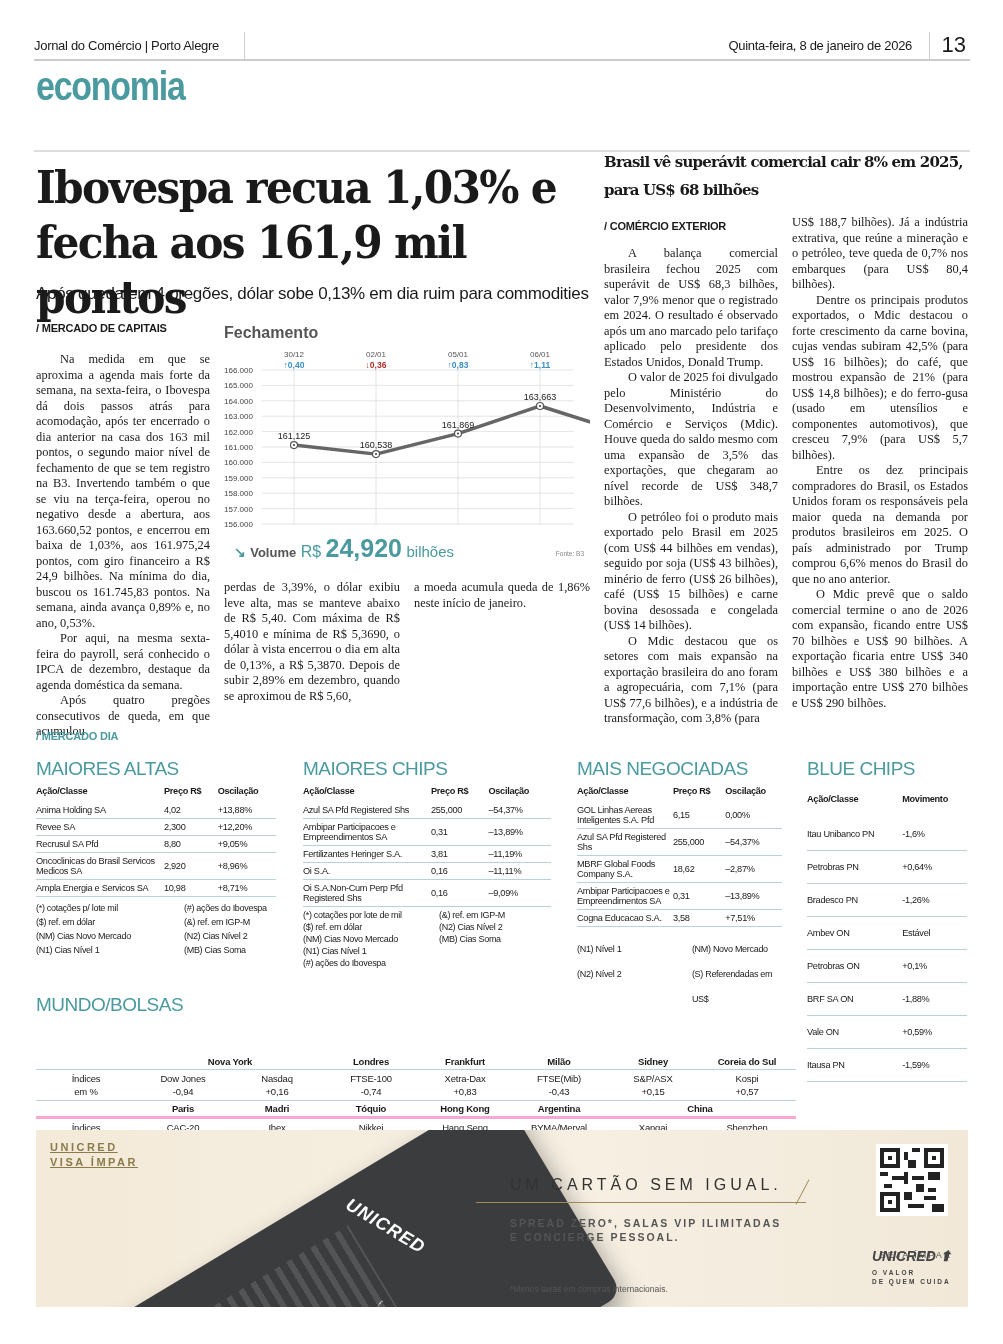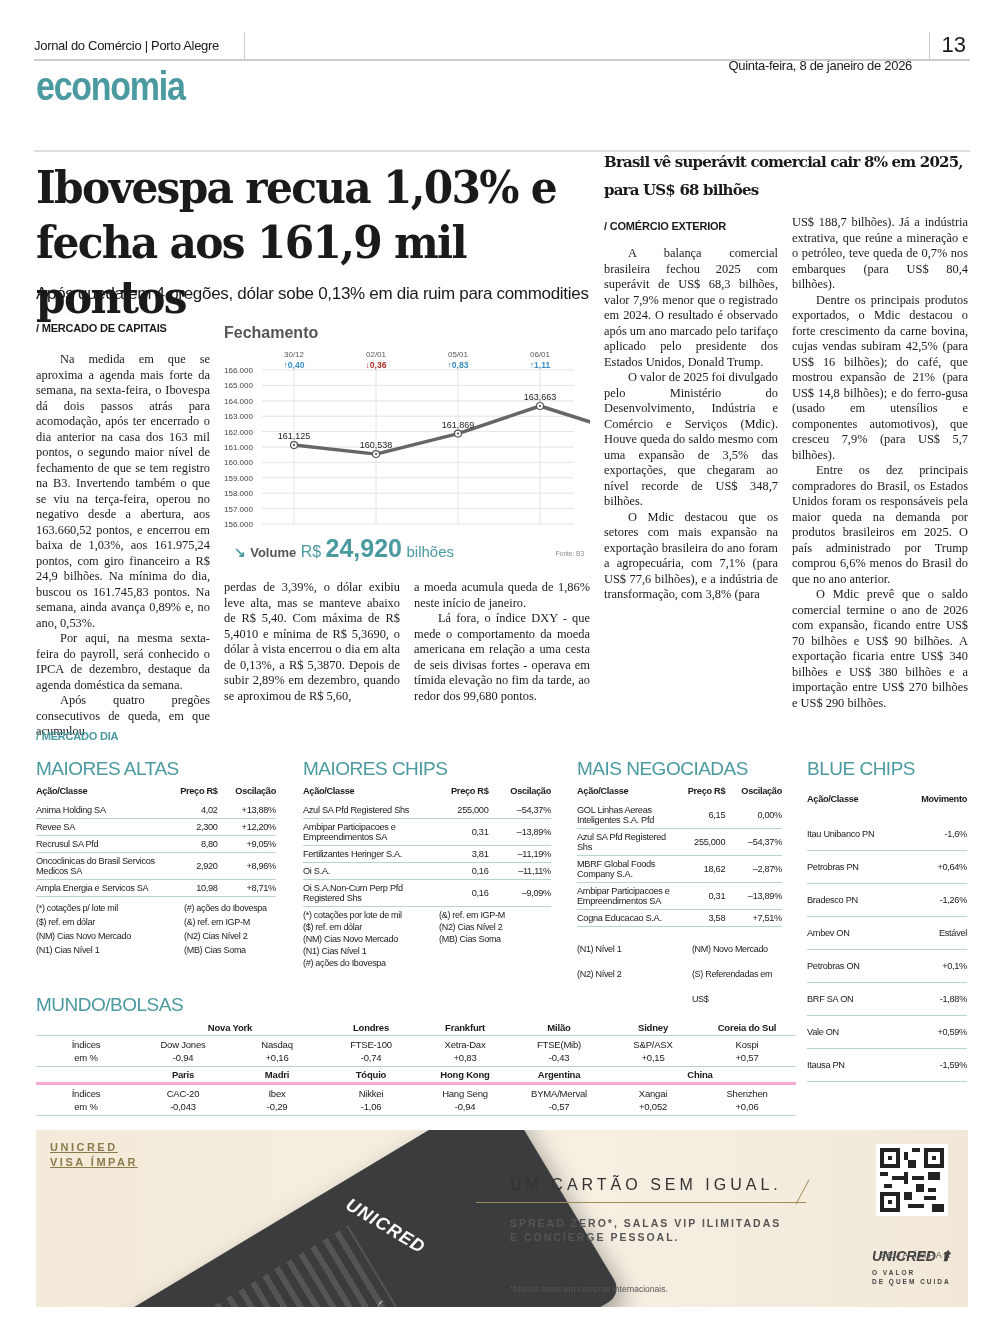--- a/index.html
+++ b/index.html
@@ -5,21 +5,21 @@
   * { box-sizing: border-box; margin: 0; padding: 0; }
   body { width: 1003px; height: 1344px; background: #fff; font-family: "Liberation Serif", serif; color: #1a1a1a; position: relative; overflow: hidden; }
   .abs { position: absolute; }
   .sans { font-family: "Liberation Sans", sans-serif; }
   .teal { color: #4a9aa0; }
 
   
   .hdr { left: 34px; top: 36px; width: 936px; height: 25px; border-bottom: 2px solid #ccc; }
   .hdr-left { left: 0; top: 2px; font-size: 13px; font-family: "Liberation Sans", sans-serif; letter-spacing: -0.3px; font-stretch: condensed; }
   .hdr-sep1 { left: 210px; top: -4px; width: 1px; height: 28px; background: #ccc; }
-  .hdr-date { right: 58px; top: 2px; font-size: 13px; font-family: "Liberation Sans", sans-serif; letter-spacing: -0.3px; margin-top: 20px; }
+  .hdr-date { right: 58px; top: 2px; font-size: 13px; font-family: "Liberation Sans", sans-serif; letter-spacing: -0.3px; }
   .hdr-sep2 { right: 40px; top: -4px; width: 1px; height: 28px; background: #ccc; }
   .hdr-page { right: 4px; top: -4px; font-size: 22px; font-family: "Liberation Sans", sans-serif; }
   .section { left: 36px; top: 64px; font-size: 40px; font-weight: bold; color: #4a9aa0; font-family: "Liberation Sans", sans-serif; letter-spacing: -1.5px; transform: scaleX(0.85); transform-origin: left; }
   .rule-top { left: 34px; top: 150px; width: 936px; height: 2px; background: #ddd; }
 
   
   .h1 { left: 36px; top: 160px; width: 560px; font-size: 45px; line-height: 55px; font-weight: bold; font-family: "DejaVu Serif", serif; letter-spacing: -1.8px; transform: scaleX(0.94); transform-origin: left; }
   .deck { left: 36px; top: 284px; font-size: 17px; font-family: "Liberation Sans", sans-serif; letter-spacing: -0.3px; }
   .kicker { font-family: "Liberation Sans", sans-serif; font-weight: bold; font-size: 11px; text-transform: uppercase; letter-spacing: -0.2px; }
 
@@ -32,24 +32,24 @@
   .vol { left: 10px; top: 534px; font-family: "Liberation Sans", sans-serif; }
 
   
   .h2 { left: 604px; top: 148px; width: 370px; font-size: 15px; line-height: 28px; font-weight: bold; font-family: "DejaVu Serif", serif; letter-spacing: -0.8px; }
 
   
   .tbl-title { font-family: "Liberation Sans", sans-serif; font-size: 19px; color: #4a9aa0; letter-spacing: -0.5px; }
   table { border-collapse: collapse; font-family: "Liberation Sans", sans-serif; font-size: 9.2px; letter-spacing: -0.3px; }
   th { font-weight: bold; text-align: left; padding: 2px 0 6px; }
   td { padding: 3px 0; border-bottom: 1px solid #b9d2d5; vertical-align: middle; }
-  .c { text-align: right; }
+  .c { text-align: left; }
   .notes { font-family: "Liberation Sans", sans-serif; font-size: 9px; line-height: 14px; letter-spacing: -0.3px; }
 
-  .mundo { font-family: "Liberation Sans", sans-serif; font-size: 9.5px; letter-spacing: -0.2px; }
+  .mundo { font-family: "Liberation Sans", sans-serif; font-size: 9.5px; letter-spacing: -0.2px; margin-top: 34px; }
   .mundo .city { font-weight: bold; text-align: center; }
 
   
   .ad { left: 36px; top: 1130px; width: 932px; height: 177px; background: linear-gradient(90deg,#f3ead9,#f6efe2 60%,#f1e8d8); overflow: hidden; }
 </style>
 </head>
 <body>
 
 <div class="abs hdr">
   <div class="abs hdr-left">Jornal do Comércio | Porto Alegre</div>
@@ -69,21 +69,20 @@
   <p>Na medida em que se aproxima a agenda mais forte da semana, na sexta-feira, o Ibovespa dá dois passos atrás para acomodação, após ter encerrado o dia anterior na casa dos 163 mil pontos, o segundo maior nível de fechamento de que se tem registro na B3. Invertendo também o que se viu na terça-feira, operou no negativo desde a abertura, aos 163.660,52 pontos, e encerrou em baixa de 1,03%, aos 161.975,24 pontos, com giro financeiro a R$ 24,9 bilhões. Na mínima do dia, buscou os 161.745,83 pontos. Na semana, ainda avança 0,89% e, no ano, 0,53%.</p>
   <p>Por aqui, na mesma sexta-feira do payroll, será conhecido o IPCA de dezembro, destaque da agenda doméstica da semana.</p>
   <p>Após quatro pregões consecutivos de queda, em que acumulou</p>
 </div>
 
 <div class="abs col" style="left:224px; top:580px; width:176px;">
   <p style="text-indent:0">perdas de 3,39%, o dólar exibiu leve alta, mas se manteve abaixo de R$ 5,40. Com máxima de R$ 5,4010 e mínima de R$ 5,3690, o dólar à vista encerrou o dia em alta de 0,13%, a R$ 5,3870. Depois de subir 2,89% em dezembro, quando se aproximou de R$ 5,60,</p>
 </div>
 <div class="abs col" style="left:414px; top:580px; width:176px;">
   <p style="text-indent:0">a moeda acumula queda de 1,86% neste início de janeiro.</p>
-  <p>Lá fora, o índice DXY - que mede o comportamento da moeda americana em relação a uma cesta de seis divisas fortes - operava em tímida elevação no fim da tarde, ao redor dos 99,680 pontos.</p>
 </div>
 
 <div class="abs chart">
   <div class="abs chart-title">Fechamento</div>
   <svg class="abs" style="left:0; top:24px;" width="366" height="212">
     <g font-family="Liberation Sans, sans-serif" font-size="8" fill="#444" id="yticks">
         <text x="0" y="27">166.000</text>
         <text x="0" y="42.4">165.000</text>
         <text x="0" y="57.8">164.000</text>
         <text x="0" y="73.2">163.000</text>
@@ -158,20 +157,21 @@
     <span style="color:#4a9aa0; font-weight:bold; font-size:25px;">24,920</span>
     <span style="color:#4a9aa0; font-size:15px;">bilhões</span>
   </div>
 </div>
 
 <h2 class="abs h2">Brasil vê superávit comercial cair 8% em 2025, para US$ 68 bilhões</h2>
 <div class="abs kicker" style="left:604px; top:220px;">/ COMÉRCIO EXTERIOR</div>
 <div class="abs col" style="left:604px; top:246px; width:174px;">
   <p>A balança comercial brasileira fechou 2025 com superávit de US$ 68,3 bilhões, valor 7,9% menor que o registrado em 2024. O resultado é observado após um ano marcado pelo tarifaço aplicado pelo presidente dos Estados Unidos, Donald Trump.</p>
   <p>O valor de 2025 foi divulgado pelo Ministério do Desenvolvimento, Indústria e Comércio e Serviços (Mdic). Houve queda do saldo mesmo com uma expansão de 3,5% das exportações, que chegaram ao nível recorde de US$ 348,7 bilhões.</p>
+  <p>O petróleo foi o produto mais exportado pelo Brasil em 2025 (com US$ 44 bilhões em vendas), seguido por soja (US$ 43 bilhões), minério de ferro (US$ 26 bilhões), café (US$ 15 bilhões) e carne bovina desossada e congelada (US$ 14 bilhões).</p>
   <p>O Mdic destacou que os setores com mais expansão na exportação brasileira do ano foram a agropecuária, com 7,1% (para US$ 77,6 bilhões), e a indústria de transformação, com 3,8% (para</p>
 </div>
 <div class="abs col" style="left:792px; top:215px; width:176px;">
   <p style="text-indent:0">US$ 188,7 bilhões). Já a indústria extrativa, que reúne a mineração e o petróleo, teve queda de 0,7% nos embarques (para US$ 80,4 bilhões).</p>
   <p>Dentre os principais produtos exportados, o Mdic destacou o forte crescimento da carne bovina, cujas vendas subiram 42,5% (para US$ 16 bilhões); do café, que mostrou expansão de 21% (para US$ 14,8 bilhões); e do ferro-gusa (usado em utensílios e componentes automotivos), que cresceu 7,9% (para US$ 5,7 bilhões).</p>
   <p>Entre os dez principais compradores do Brasil, os Estados Unidos foram os responsáveis pela maior queda na demanda por produtos brasileiros em 2025. O país administrado por Trump comprou 6,6% menos do Brasil do que no ano anterior.</p>
   <p>O Mdic prevê que o saldo comercial termine o ano de 2026 com expansão, ficando entre US$ 70 bilhões e US$ 90 bilhões. A exportação ficaria entre US$ 340 bilhões e US$ 380 bilhões e a importação entre US$ 270 bilhões e US$ 290 bilhões.</p>
 </div>
 
 <div class="abs kicker teal" style="left:36px; top:730px;">/ MERCADO DIA</div>

